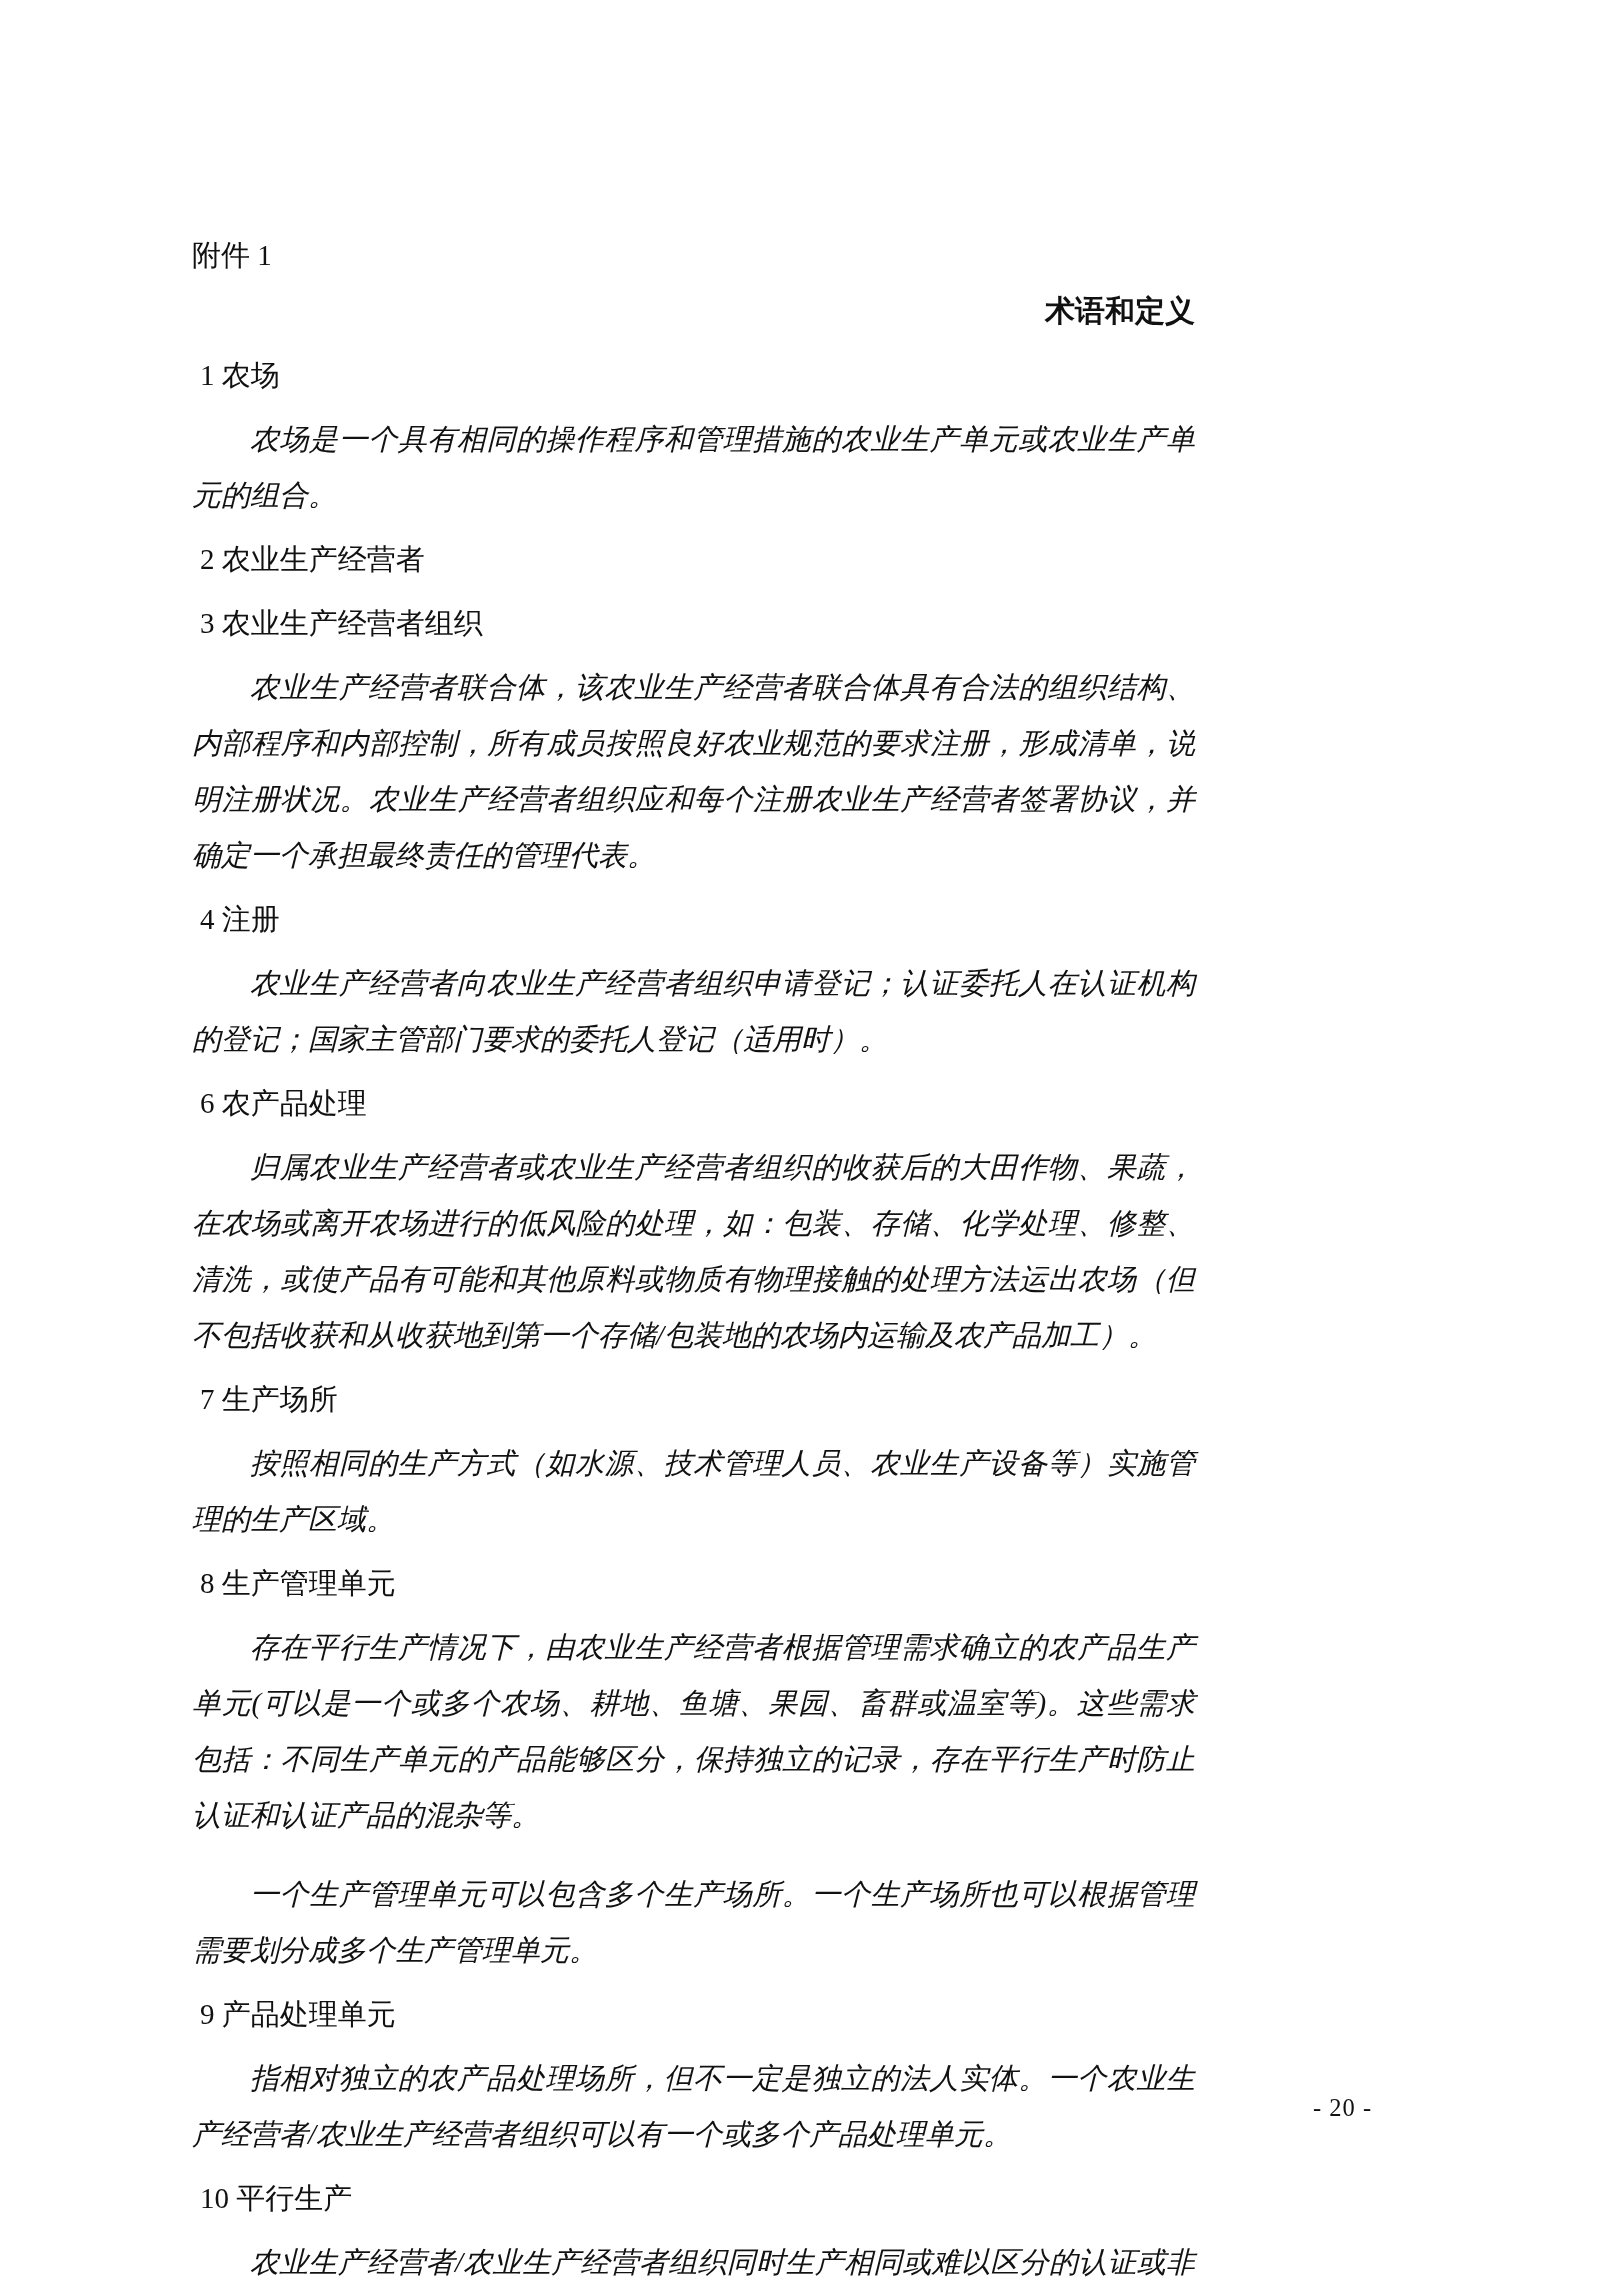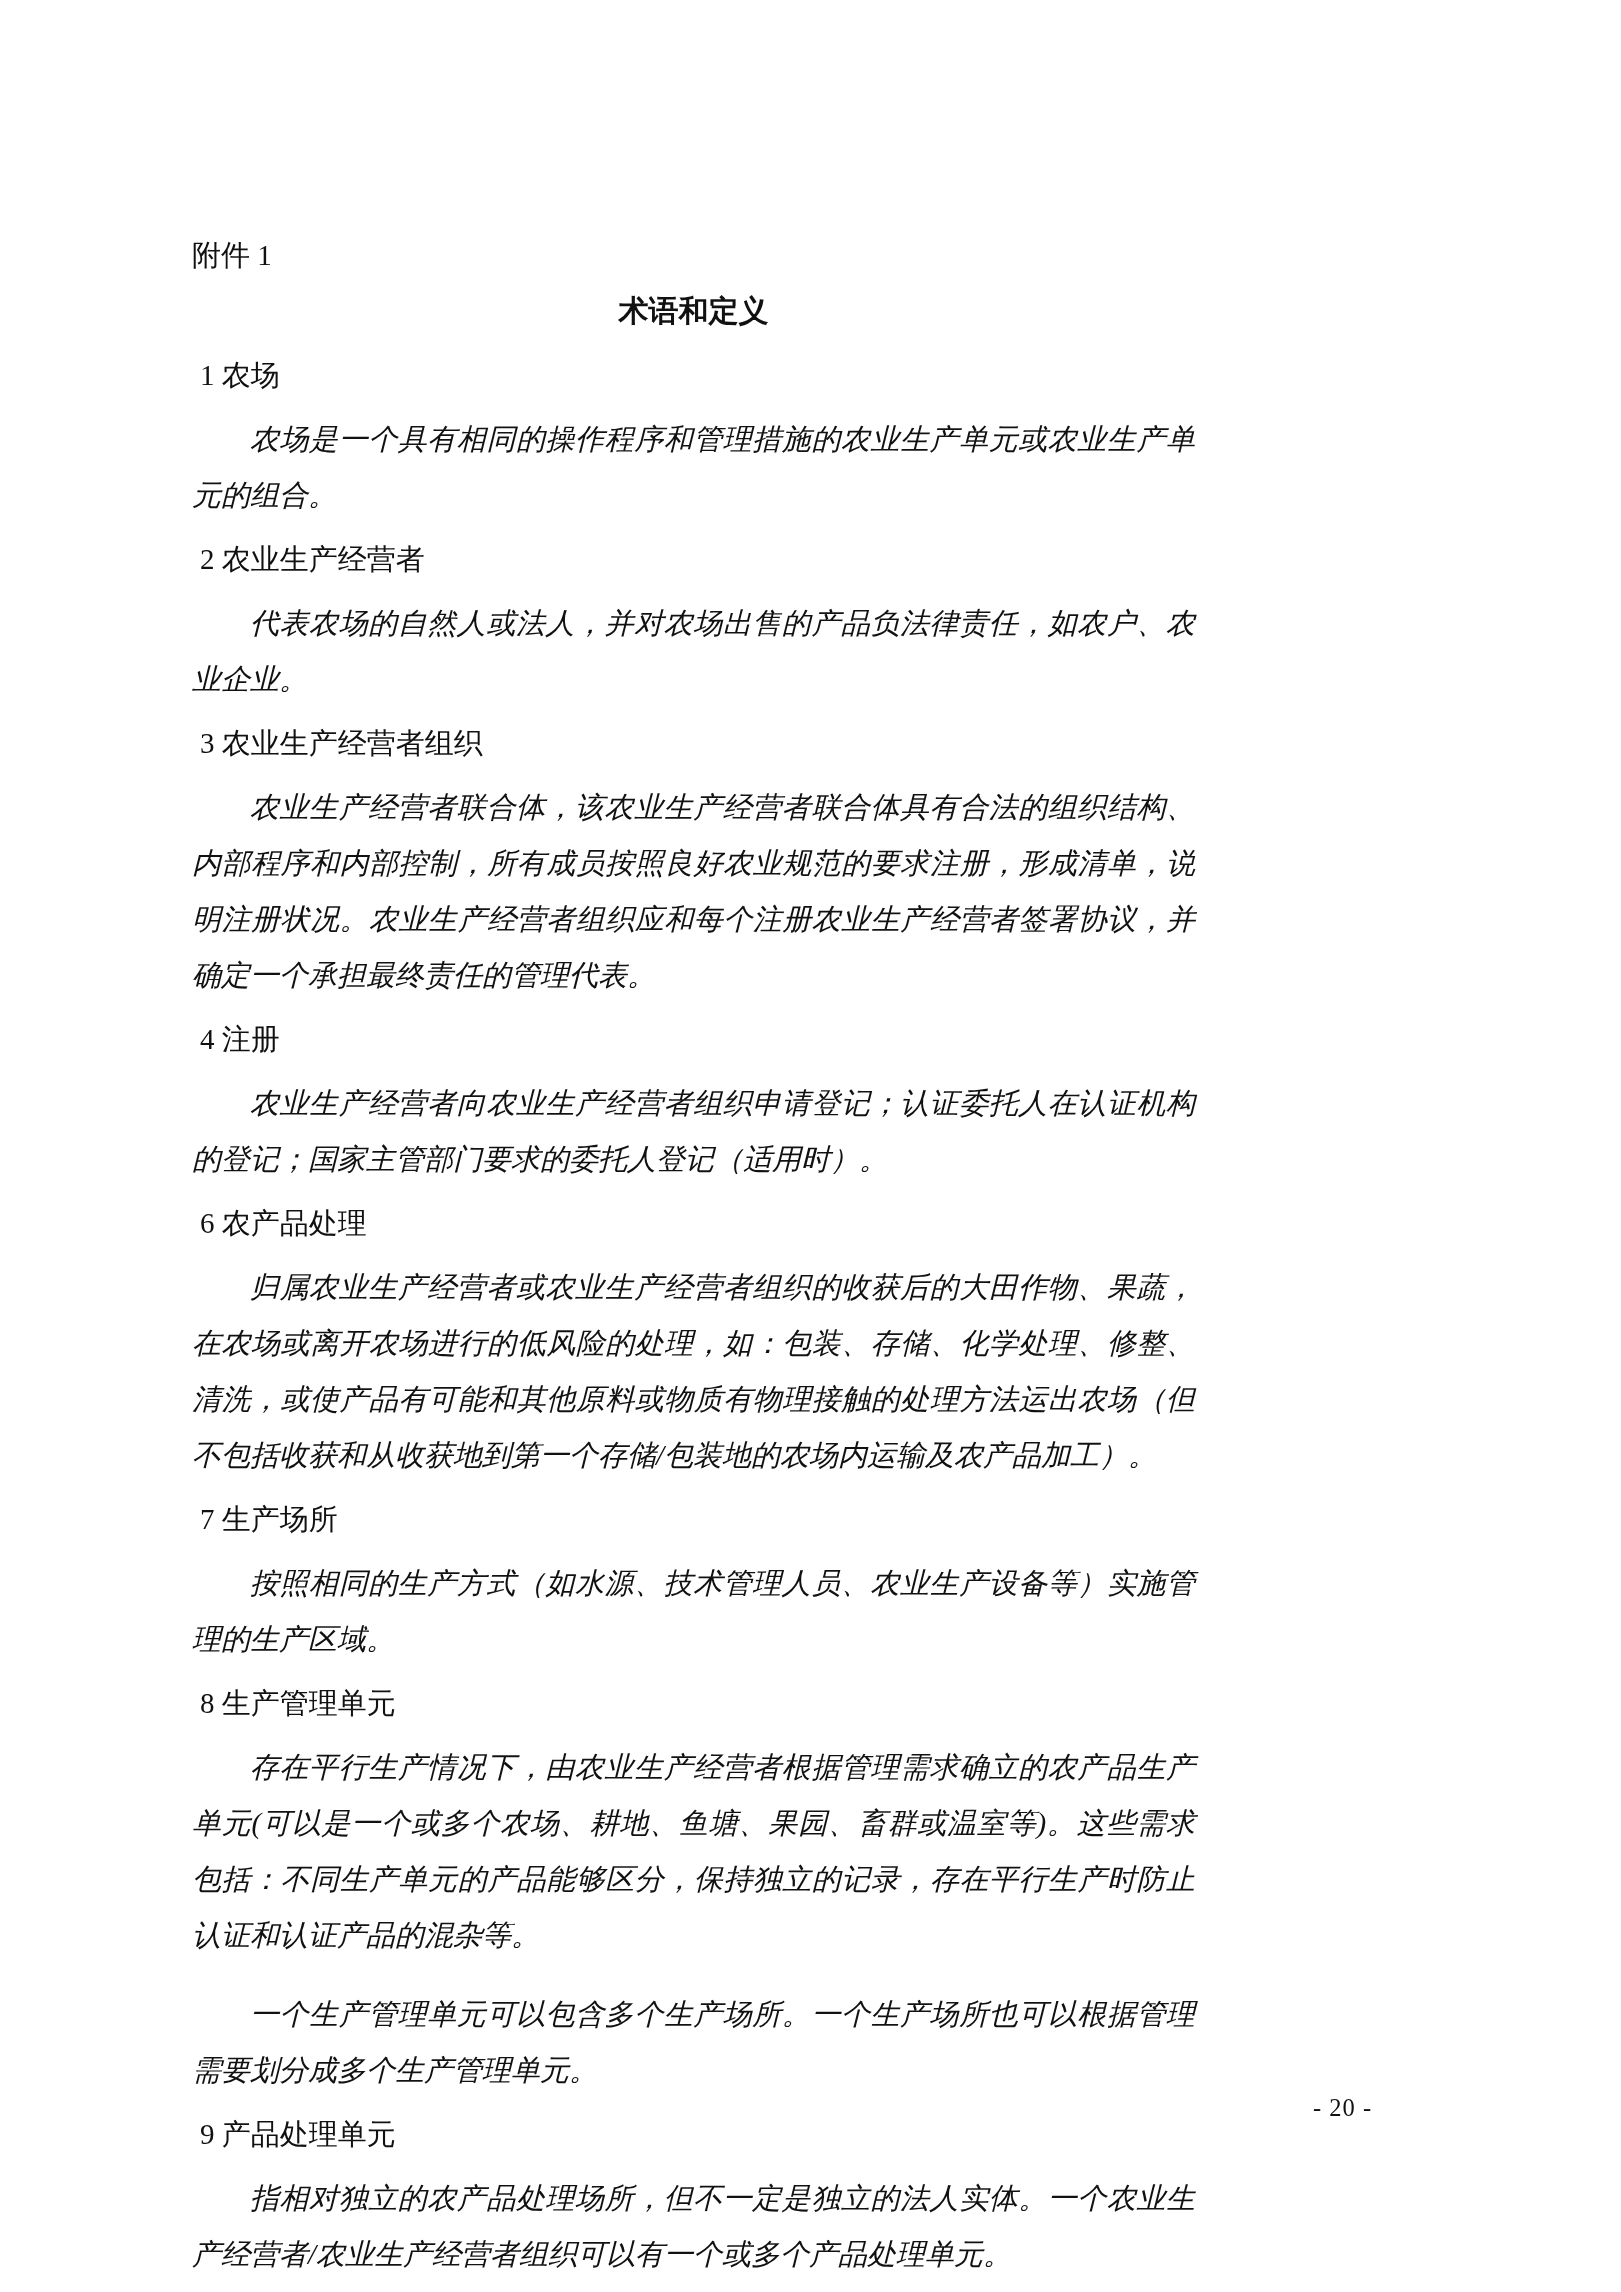--- a/index.html
+++ b/index.html
@@ -18,21 +18,21 @@
     color: #111111;
     font-size: 29px;
     line-height: 56px;
   }
   .attachment-label {
     text-align: left;
     font-weight: normal;
   }
   .doc-title {
     margin: 0;
-    text-align: center;
+    text-align: right;
     font-size: 30px;
     font-weight: bold;
     line-height: 56px;
   }
   .section { margin: 0; }
   .sec-heading {
     margin: 8px;
     font-weight: normal;
     text-align: left;
   }
@@ -62,21 +62,20 @@
 
   <h1 class="doc-title">术语和定义</h1>
 
   <div id="sections">
       <div class="section">
         <div class="sec-heading">1 农场</div>
         <p class="sec-para">农场是一个具有相同的操作程序和管理措施的农业生产单元或农业生产单元的组合。</p>
       </div>
       <div class="section">
         <div class="sec-heading">2 农业生产经营者</div>
-        <p class="sec-para">代表农场的自然人或法人，并对农场出售的产品负法律责任，如农户、农业企业。</p>
       </div>
       <div class="section">
         <div class="sec-heading">3 农业生产经营者组织</div>
         <p class="sec-para">农业生产经营者联合体，该农业生产经营者联合体具有合法的组织结构、内部程序和内部控制，所有成员按照良好农业规范的要求注册，形成清单，说明注册状况。农业生产经营者组织应和每个注册农业生产经营者签署协议，并确定一个承担最终责任的管理代表。</p>
       </div>
       <div class="section">
         <div class="sec-heading">4 注册</div>
         <p class="sec-para">农业生产经营者向农业生产经营者组织申请登记；认证委托人在认证机构的登记；国家主管部门要求的委托人登记（适用时）。</p>
       </div>
       <div class="section">

